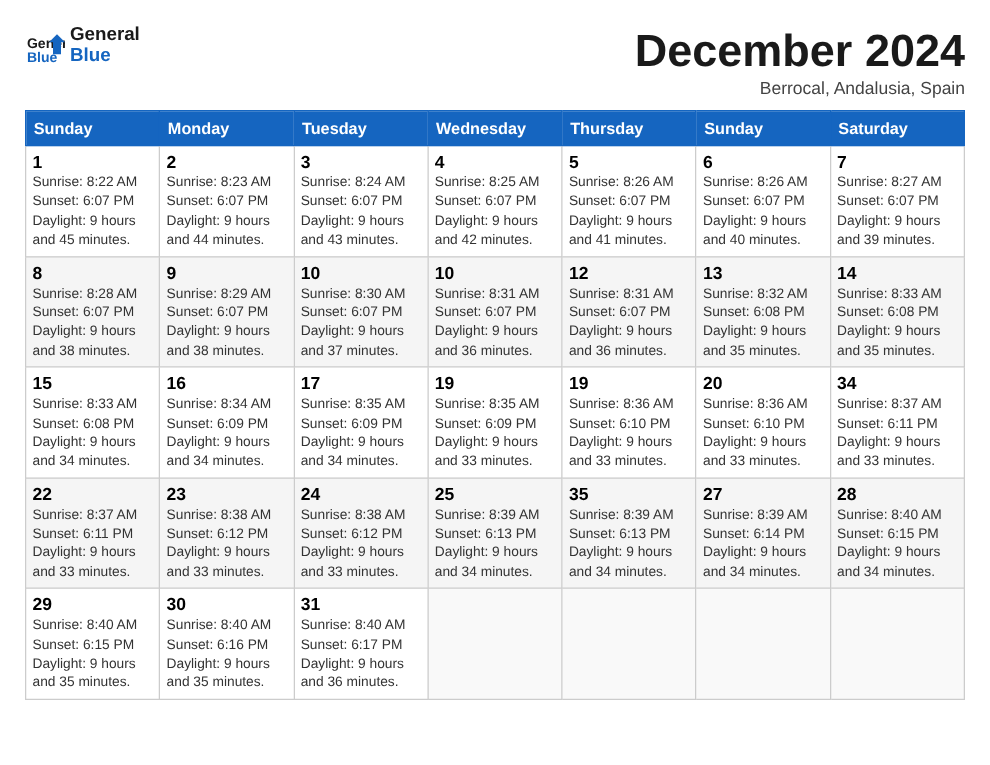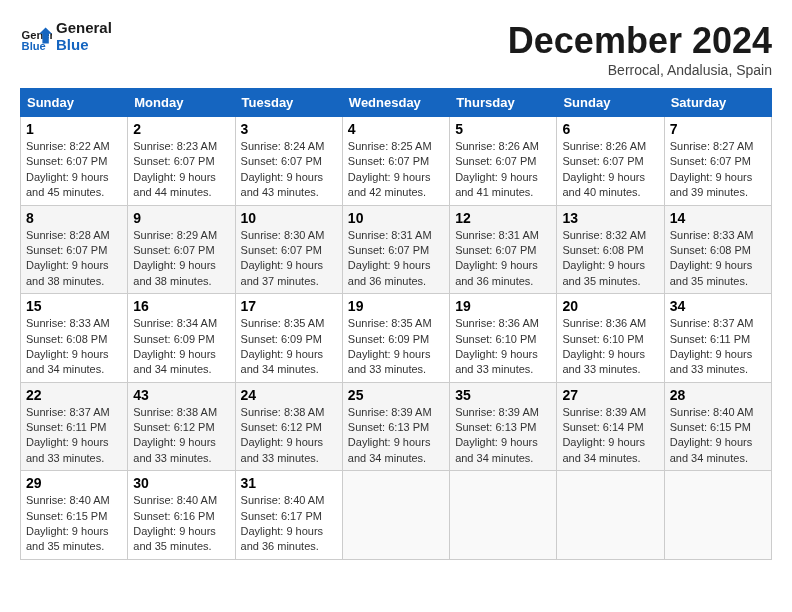--- a/index.html
+++ b/index.html
@@ -200,21 +200,21 @@
           <span class="day-num">34</span>
           <div class="day-info">Sunrise: 8:37 AM<br>Sunset: 6:11 PM<br>Daylight: 9 hours and 33 minutes.</div>
         </td>
       </tr>
       <tr>
         <td>
           <span class="day-num">22</span>
           <div class="day-info">Sunrise: 8:37 AM<br>Sunset: 6:11 PM<br>Daylight: 9 hours and 33 minutes.</div>
         </td>
         <td>
-          <span class="day-num">43</span>
+          <span class="day-num">23</span>
           <div class="day-info">Sunrise: 8:38 AM<br>Sunset: 6:12 PM<br>Daylight: 9 hours and 33 minutes.</div>
         </td>
         <td>
           <span class="day-num">24</span>
           <div class="day-info">Sunrise: 8:38 AM<br>Sunset: 6:12 PM<br>Daylight: 9 hours and 33 minutes.</div>
         </td>
         <td>
           <span class="day-num">25</span>
           <div class="day-info">Sunrise: 8:39 AM<br>Sunset: 6:13 PM<br>Daylight: 9 hours and 34 minutes.</div>
         </td>

